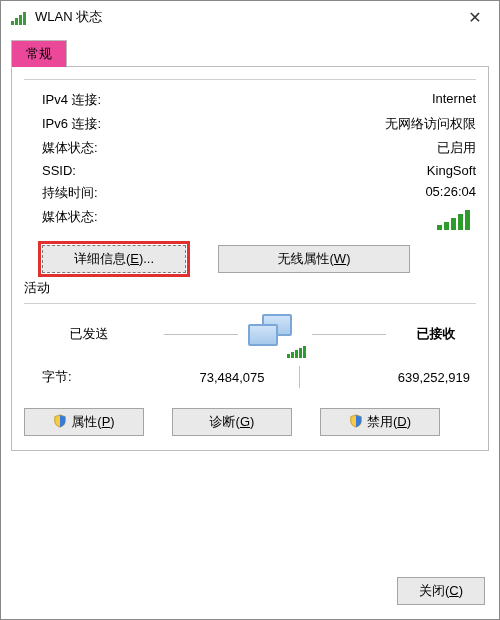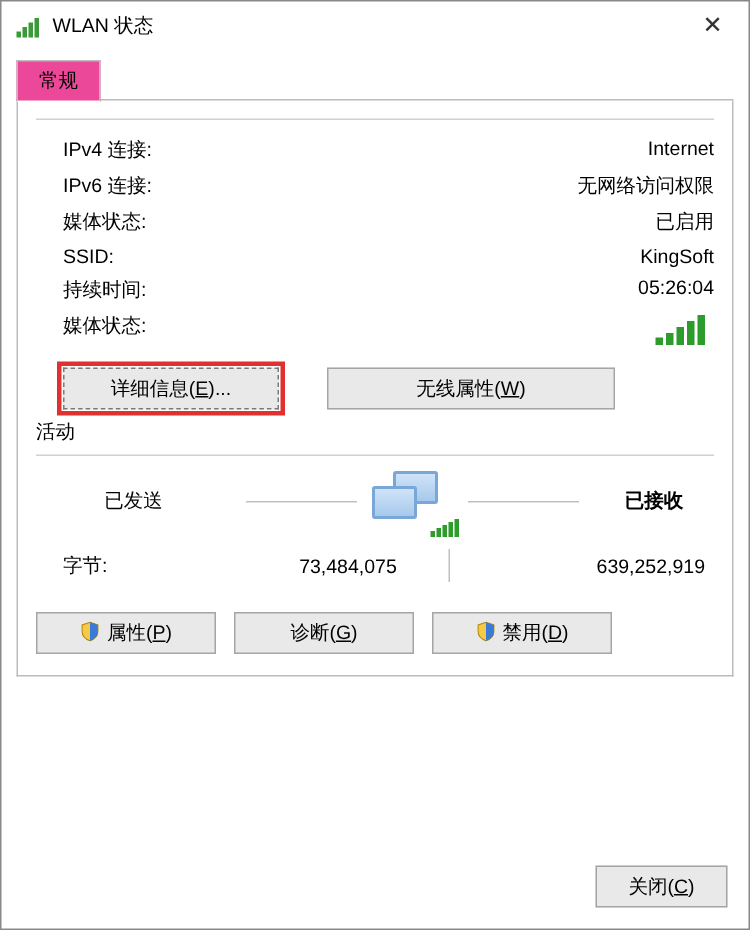--- a/index.html
+++ b/index.html
@@ -32,21 +32,21 @@
   .monitor { width: 54px; height: 40px; position: relative; }
   .monitor .m { width: 30px; height: 22px; border: 2px solid #7aa7d8; background: linear-gradient(#cfe3f8,#a7c9ec); position: absolute; border-radius: 2px; }
   .monitor .m1 { left: 14px; top: 0; }
   .monitor .m2 { left: 0; top: 10px; }
   .mini-bars { position: absolute; right: -4px; bottom: -4px; display: flex; align-items: flex-end; gap: 1px; }
   .mini-bars span { width: 3px; background: #2d9c2d; display: inline-block; }
   .activity-vals { display: flex; align-items: center; padding: 8px 0; }
   .activity-vals .k { width: 80px; padding-left: 18px; }
   .activity-vals .v { flex: 1; text-align: right; padding-right: 24px; }
   .activity-vals .sep { width: 1px; height: 22px; background: #c0c0c0; margin: 0 10px; }
-  .bottom-btns { display: flex; gap: 12px; padding: 12px 0 0 0; }
+  .bottom-btns { display: flex; gap: 28px; padding: 12px 0 0 0; }
   .shield { display: inline-block; width: 14px; height: 14px; vertical-align: -2px; margin-right: 4px; }
   .footer { position: absolute; right: 14px; bottom: 14px; }
   .btn.close { width: 88px; }
   u { text-decoration: underline; }
 </style>
 </head>
 <body>
 <div class="wnd">
   <div class="titlebar">
     <span class="title-icon">

